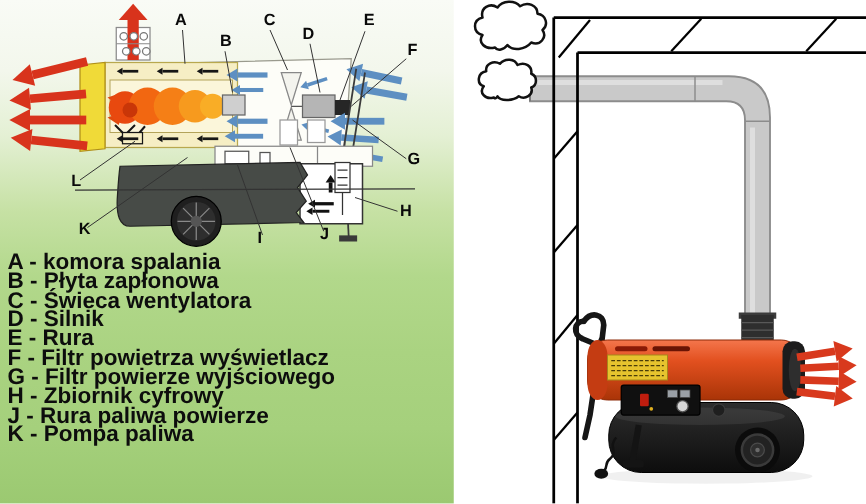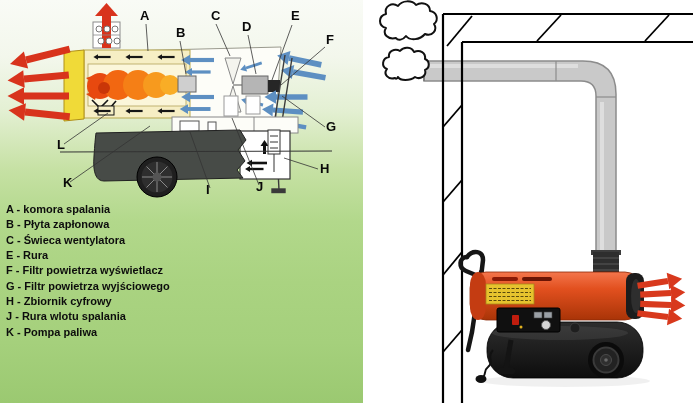--- a/index.html
+++ b/index.html
@@ -4,21 +4,21 @@
 <style>
   html,body{margin:0;padding:0;background:#ffffff;}
   .stage{position:relative;width:693px;height:403px;overflow:hidden;background:#ffffff;
          font-family:"Liberation Sans",sans-serif;}
   .left-panel{position:absolute;left:0;top:0;width:363px;height:403px;
     background:linear-gradient(180deg,#f9fbf6 0%,#f3f7ec 14%,#e4f0d4 27%,#c6e1a4 42%,
                #b2d88b 55%,#aad381 70%,#a5d07c 85%,#9bc971 100%);}
   .right-panel{position:absolute;left:367px;top:0;width:326px;height:403px;background:#fff;}
   .diagram-svg{position:absolute;left:0;top:0;}
   .legend{position:absolute;left:6px;top:202px;width:356px;
-    font-size:11px;font-weight:700;color:#0d0d0d;line-height:15.35px;letter-spacing:0;}
+    font-size:18px;font-weight:700;color:#0d0d0d;line-height:15.35px;letter-spacing:0;}
   .legend div{white-space:nowrap;}
   svg text.callout{font-family:"Liberation Sans",sans-serif;font-size:13px;font-weight:700;fill:#090909;}
 </style>
 </head>
 <body>
 
 <div class="stage">
 
   <div class="left-panel">
 
@@ -188,25 +188,26 @@
         <text class="callout" x="256" y="191">J</text>
         <text class="callout" x="63" y="187">K</text>
         <text class="callout" x="57" y="149">L</text>
       </g>
     </svg>
 
     <div class="legend">
       <div>A - komora spalania</div>
       <div>B - Płyta zapłonowa</div>
       <div>C - Świeca wentylatora</div>
+      <div>D - Silnik</div>
       <div>E - Rura</div>
       <div>F - Filtr powietrza wyświetlacz</div>
-      <div>G - Filtr powietrza wyjściowego</div>
+      <div>G - Filtr powierze wyjściowego</div>
       <div>H - Zbiornik cyfrowy</div>
-      <div>J - Rura wlotu spalania</div>
+      <div>J - Rura paliwa powierze</div>
       <div>K - Pompa paliwa</div>
     </div>
   </div>
 
   <div class="right-panel">
     <svg width="326" height="403" viewBox="367 0 326 403">
       <defs>
         <linearGradient id="cylGrad" x1="0" y1="0" x2="0" y2="1">
           <stop offset="0" stop-color="#f4764c"></stop>
             <stop offset="0.35" stop-color="#e2501f"></stop>

